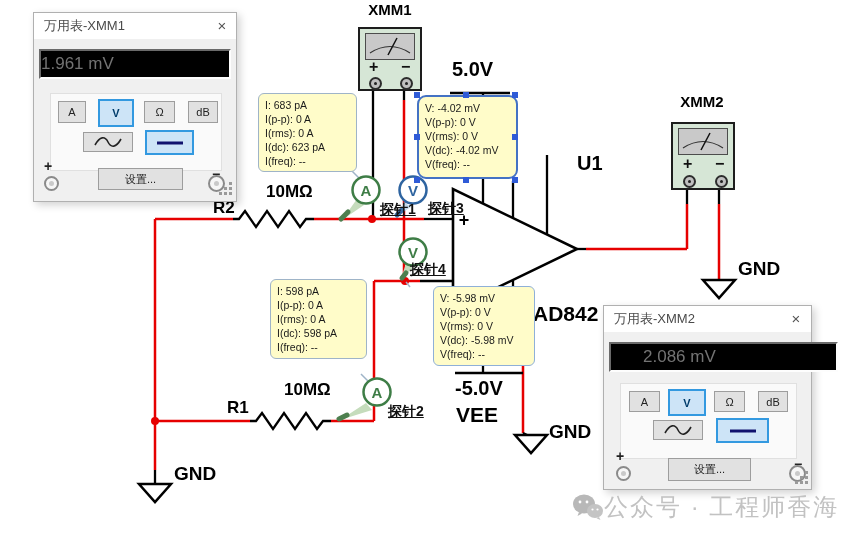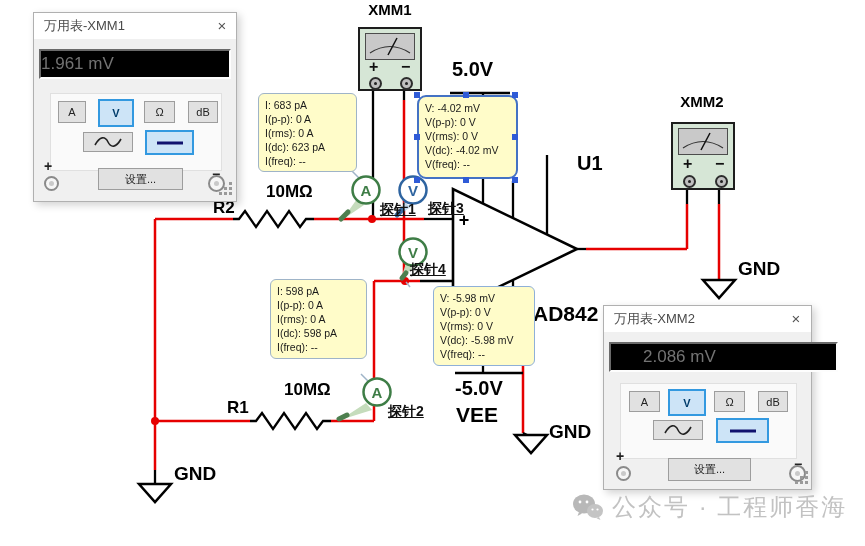--- a/index.html
+++ b/index.html
@@ -39,21 +39,21 @@
   
   .meter-icon{position:absolute;background:#d6e6d6;border:2px solid #1d1d1d;z-index:3;}
   .meter-face{position:absolute;left:5px;top:4px;right:5px;height:25px;background:#c9c9c9;
               border:1px solid #4c4c4c;}
   .meter-sign{position:absolute;font-size:16px;font-weight:bold;color:#111;}
   .dev-term{position:absolute;width:9px;height:9px;border:2px solid #2c2c2c;border-radius:50%;
             background:#bfbfbf;}
   .dev-term i{position:absolute;left:50%;top:50%;width:3px;height:3px;margin:-1.5px 0 0 -1.5px;
               border-radius:50%;background:#222;display:block;}
   
-  #watermark{position:absolute;left:572px;top:491px;display:flex;align-items:center;gap:8px;
+  #watermark{position:absolute;left:572px;top:491px;display:flex;align-items:center;
              color:#c2c2c2;font-size:24px;letter-spacing:2px;z-index:12;white-space:nowrap;}
 </style>
 </head>
 <body>
 
 <div id="stage">
 
   <svg class="abs" style="left:0;top:0;z-index:2" width="865" height="546" viewBox="0 0 865 546">
 
     <g stroke="#e60000" stroke-width="2.5" fill="none">

